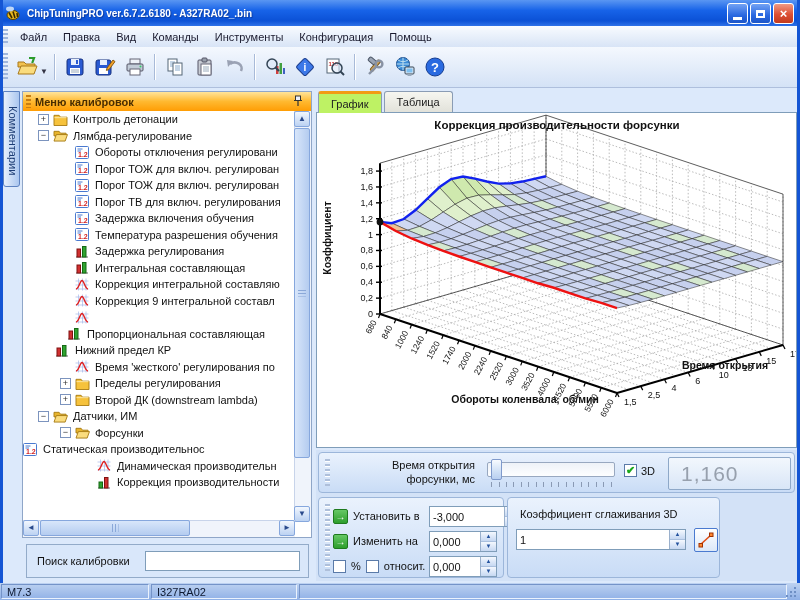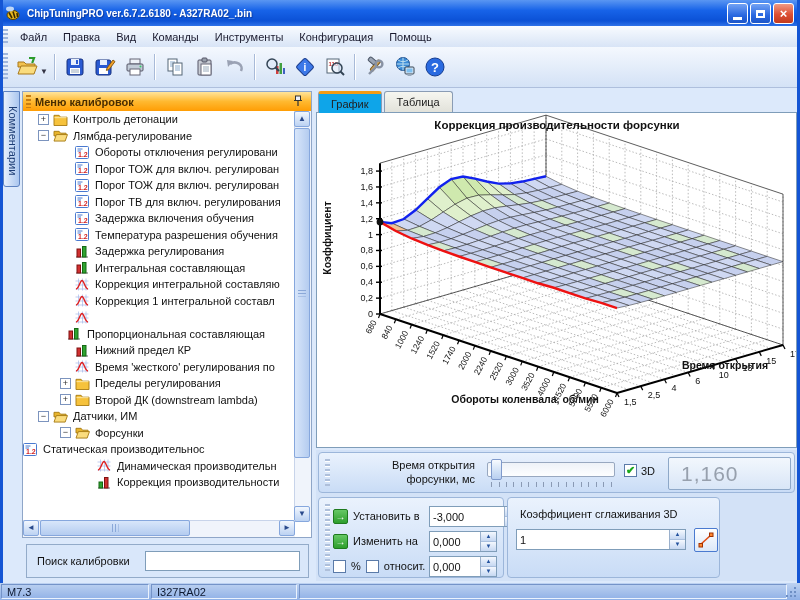--- a/index.html
+++ b/index.html
@@ -60,21 +60,21 @@
   
   .search-panel{position:absolute;left:26px;top:544px;width:283px;height:34px;box-sizing:border-box;
     border:1px solid #93abc9;background:#d9e7fa;display:flex;align-items:center;}
   .search-label{margin-left:10px;color:#111;}
   .search-input{position:absolute;left:118px;top:6px;width:155px;height:20px;box-sizing:border-box;
     border:1px solid #7f9db9;background:#fff;font:inherit;padding:0 3px;}
   
   .tab-row{position:absolute;left:318px;top:91px;height:21px;display:flex;}
   .tab{height:21px;padding:0 12px;display:flex;align-items:center;box-sizing:border-box;
     border:1px solid #8a9cb4;border-bottom:none;border-radius:3px 3px 0 0;background:linear-gradient(#f6f6f0,#e2e2da);color:#222;margin-right:2px;}
-  .tab.active{background:#0ea5e9;border-top:3px solid #f29b15;position:relative;z-index:5;height:22px;font-weight:normal;}
+  .tab.active{background:#bef264;border-top:3px solid #f29b15;position:relative;z-index:5;height:22px;font-weight:normal;}
   .chart-box{position:absolute;left:316px;top:112px;width:481px;height:336px;box-sizing:border-box;
     border:1px solid #7f9db9;background:#fff;}
   .chart-box svg{display:block;}
   
   .bottom-area{position:absolute;left:316px;top:450px;width:481px;height:131px;background:#d3e2f7;}
   .group{position:absolute;box-sizing:border-box;border:1px solid #9cb6da;border-radius:4px;
     background:linear-gradient(#eaf2fd,#c9dcf6);}
   .group .grip{position:absolute;left:3px;top:6px;bottom:6px;height:auto;
     background:repeating-linear-gradient(to bottom,#aebfda 0 2px,#fff 2px 3px,transparent 3px 5px);}
   .sl-label{position:absolute;left:24px;top:5px;width:132px;text-align:right;color:#111;line-height:14px;}
@@ -383,41 +383,41 @@
           </span>
           <span>Коррекция интегральной составляю</span>
         </div>
         <div class="trow" style="padding-left: 52px;">
           <span class="ticon">
             <svg width="14" height="13" viewBox="0 0 14 13">
               <path d="M3.5 0.5 v12 M0.5 11 h13 M0.5 3 h13 M0.5 7 h13 M7.5 0.5 v12 M11 0.5 v12" stroke="#a8b8e8" stroke-width="0.7" fill="none"></path>
               <path d="M1 11 C4 11 5 2.5 7 2.5 S10 11 13 11" fill="none" stroke="#e02020" stroke-width="1.4"></path>
             </svg>
           </span>
-          <span>Коррекция 1 интегральной составл</span>
+          <span>Коррекция 9 интегральной составл</span>
         </div>
         <div class="trow" style="padding-left: 52px;">
           <span class="ticon">
             <svg width="14" height="13" viewBox="0 0 14 13">
               <path d="M3.5 0.5 v12 M0.5 11 h13 M0.5 3 h13 M0.5 7 h13 M7.5 0.5 v12 M11 0.5 v12" stroke="#a8b8e8" stroke-width="0.7" fill="none"></path>
               <path d="M1 11 C4 11 5 2.5 7 2.5 S10 11 13 11" fill="none" stroke="#e02020" stroke-width="1.4"></path>
             </svg>
           </span>
         </div>
         <div class="trow" style="padding-left: 44px;">
           <span class="ticon">
             <svg width="14" height="13" viewBox="0 0 14 13">
               <path d="M1 12 h12" stroke="#666"></path>
               <rect x="2" y="4" width="3.5" height="8" fill="#d03030" stroke="#801010"></rect>
               <rect x="7.5" y="1.5" width="3.5" height="10.5" fill="#2fa32f" stroke="#156815"></rect>
             </svg>
           </span>
           <span>Пропорциональная составляющая</span>
         </div>
-        <div class="trow" style="padding-left: 52px;">
+        <div class="trow" style="padding-left: 32px;">
           <span class="ticon">
             <svg width="14" height="13" viewBox="0 0 14 13">
               <path d="M1 12 h12" stroke="#666"></path>
               <rect x="2" y="4" width="3.5" height="8" fill="#d03030" stroke="#801010"></rect>
               <rect x="7.5" y="1.5" width="3.5" height="10.5" fill="#2fa32f" stroke="#156815"></rect>
             </svg>
           </span>
           <span>Нижний предел КР</span>
         </div>
         <div class="trow" style="padding-left: 52px;">

